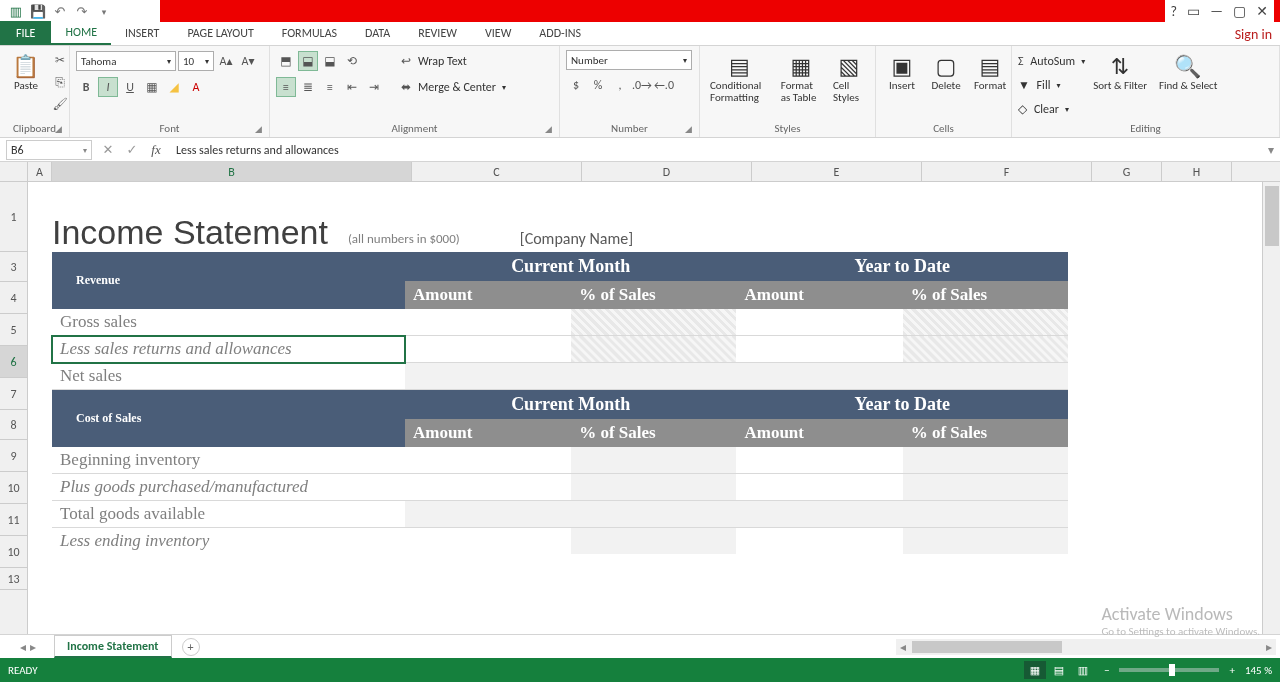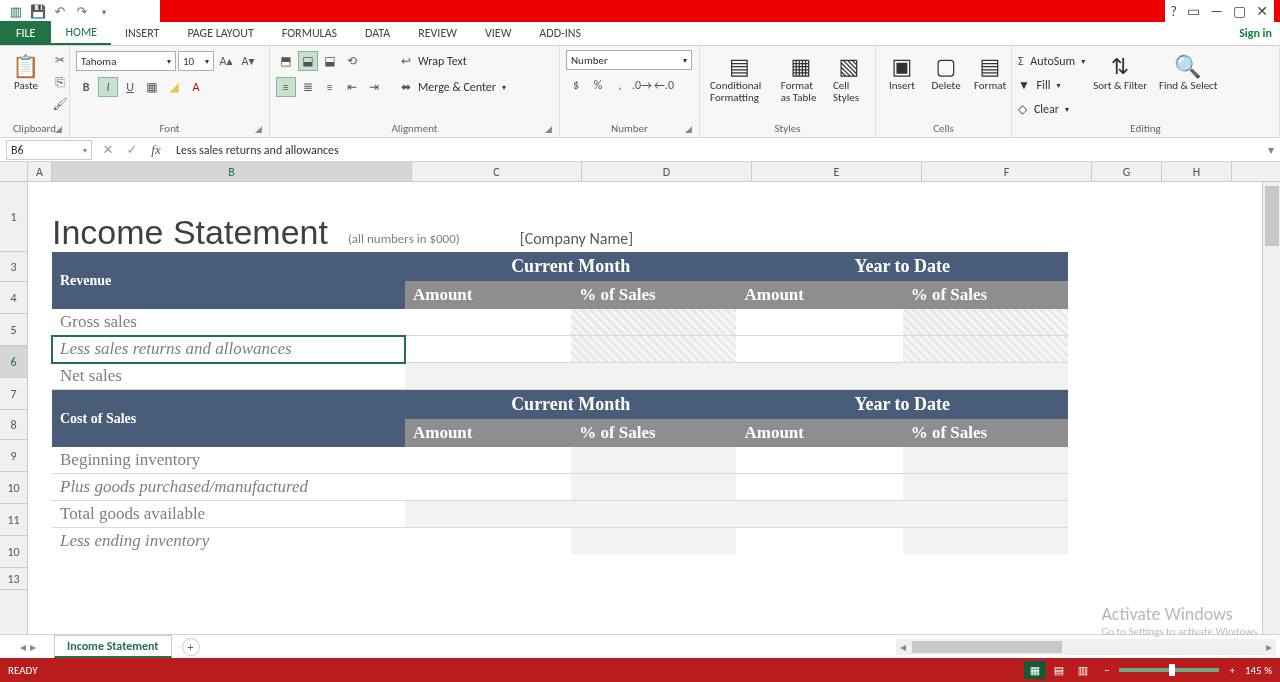--- a/index.html
+++ b/index.html
@@ -11,21 +11,21 @@
 .titlebar-center { position: absolute; left: 50%; transform: translateX(-50%); color: #fff; font-size: 12px; white-space: nowrap; }
 .titlebar-right { position: absolute; right: 6px; display: flex; gap: 10px; align-items: center; color: #444; font-size: 14px; background:#fff; height:100%; padding:0 6px;}
 .qa-icon { width: 16px; height: 16px; display: inline-flex; align-items: center; justify-content: center; font-size: 13px; color: #217346;}
 .qa-icon.gray{color:#777}
 
 
 .ribbon-tabs { height: 24px; background: #fff; display: flex; align-items: flex-end; border-bottom: 1px solid #d4d4d4; padding-left: 0; position: relative;}
 .file-tab { background: #217346; color: #fff; padding: 4px 16px; font-size: 12px; height: 24px; display: flex; align-items: center;}
 .tab { padding: 4px 14px; font-size: 12px; color: #444; cursor: pointer; height: 24px; display: flex; align-items: center;}
 .tab.active { color: #217346; border-bottom: 2px solid #217346; font-weight: 400;}
-.signin { position: absolute; right: 8px; font-size: 12px; color: #15803d; top: 4px; font-weight: bold;}
+.signin { position: absolute; right: 8px; font-size: 14px; color: #b91c1c; top: 4px;}
 
 
 .ribbon { height: 92px; background: #f7f7f7; border-bottom: 1px solid #d4d4d4; display: flex; }
 .group { border-right: 1px solid #e0e0e0; padding: 4px 6px 2px 6px; display: flex; flex-direction: column; justify-content: space-between; position: relative;}
 .group-label { text-align: center; font-size: 11px; color: #666; padding-top: 2px;}
 .group-body { display: flex; gap: 4px; align-items: flex-start; flex: 1;}
 .btn-col { display: flex; flex-direction: column; gap: 2px; align-items: center; }
 .btn-big { display: flex; flex-direction: column; align-items: center; justify-content: center; padding: 2px 4px; font-size: 11px; cursor: pointer; min-width: 40px;}
 .btn-big .icon { width: 28px; height: 28px; display: flex; align-items: center; justify-content: center; font-size: 22px;}
 .btn-big .lbl { font-size: 11px; line-height: 12px; }
@@ -55,39 +55,39 @@
 .rh.sel{background:#d6d6d6; color:#217346;}
 .grid-body { position: absolute; left: 28px; top: 20px; right: 18px; bottom: 0; }
 .vscroll{width:18px; background:#f0f0f0; border-left:1px solid #ccc; position:absolute; right:0; top:20px; bottom:0;}
 .vscroll-thumb{background:#c8c8c8; width:14px; margin:2px; height:60px; position:absolute; top:2px;}
 
 
 .sheet-title { font-family: Tahoma, sans-serif; font-size: 34px; color: #404040; }
 .sheet-note { color:#7f7f7f; font-size:13px;}
 .sheet-ph { color:#595959; font-size:16px;}
 table.ws{width:100%; border-collapse:collapse;}
-.sec-head{background:#4a5d78; color:#fff; font-weight:bold; font-size:14px; padding:6px 8px; font-family:Tahoma;}
+.sec-head{background:#4a5d78; color:#fff; font-weight:bold; font-size:12px; padding:6px 24px; font-family:Tahoma;}
 .sec-head2{background:#4a5d78; color:#fff; font-weight:bold; font-size:18px; text-align:center; padding:4px; font-family:Tahoma;}
 .sub-head{background:#8e8e8e; color:#fff; font-weight:bold; font-size:17px; padding:4px 8px; font-family:Tahoma;}
 .cell{border-bottom:1px solid #d9d9d9; padding:3px 8px; font-size:17px; color:#7f7f7f; font-family:Tahoma;}
 .cell.it{font-style:italic;}
 .cell.sh{background:#f2f2f2;}
 .cell.hatch{background: repeating-linear-gradient(45deg,#e8e8e8,#e8e8e8 3px,#f6f6f6 3px,#f6f6f6 6px);}
 .sel-cell{outline:2px solid #217346; outline-offset:-1px;}
 
 
 .sheet-tabs { height: 24px; background: #fff; border-top: 1px solid #d4d4d4; display: flex; align-items: center; padding-left: 20px; position:relative;}
 .st-nav{display:flex; gap:4px; margin-right:18px; color:#888;}
 .sheet-tab { padding: 3px 12px; font-size: 12px; color:#217346; font-weight:bold; border:1px solid #ccc; border-bottom:2px solid #217346; background:#fff;}
 .st-add{margin-left:10px; width:18px; height:18px; border:1px solid #ccc; border-radius:50%; display:flex; align-items:center; justify-content:center; font-size:12px; color:#666;}
 .hscroll{position:absolute; right:4px; width:380px; height:16px; background:#f0f0f0; display:flex; align-items:center;}
 .hscroll .hthumb{background:#c8c8c8; height:12px; width:150px; margin-left:2px;}
 
 
-.status { height: 24px; background: #b91c1c; color: #fff; display: flex; align-items: center; justify-content: space-between; padding: 0 8px; font-size: 11px;}
+.status { height: 24px; background: #15803d; color: #fff; display: flex; align-items: center; justify-content: space-between; padding: 0 8px; font-size: 11px;}
 .status-right{display:flex; gap:10px; align-items:center;}
 .view-btns{display:flex; gap:2px;}
 .vb{width:22px; height:18px; display:flex; align-items:center; justify-content:center; color:#fff;}
 .vb.active{background:#165a34;}
 .zoom-slider{width:100px; height:4px; background:#6fa987; position:relative;}
 .zoom-slider .zt{position:absolute; top:-4px; left:50%; width:6px; height:12px; background:#fff;}
 
 
 .watermark{position:absolute; right:20px; bottom:44px; color:#b9b9b9; font-size:18px; pointer-events:none;}
 .watermark small{display:block; font-size:11px; color:#bcbcbc;}

